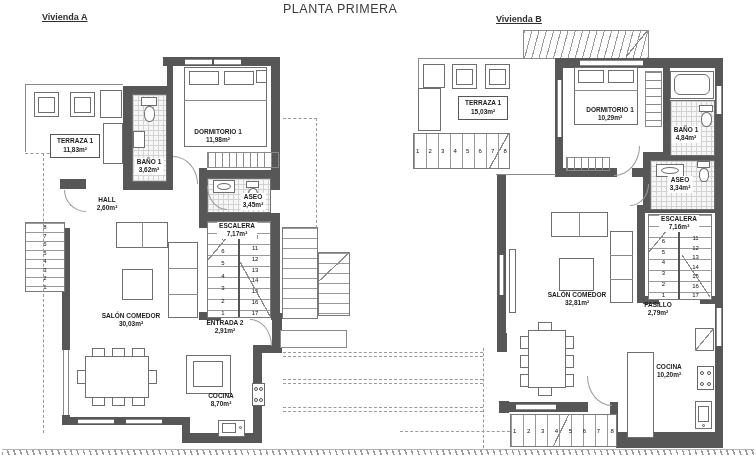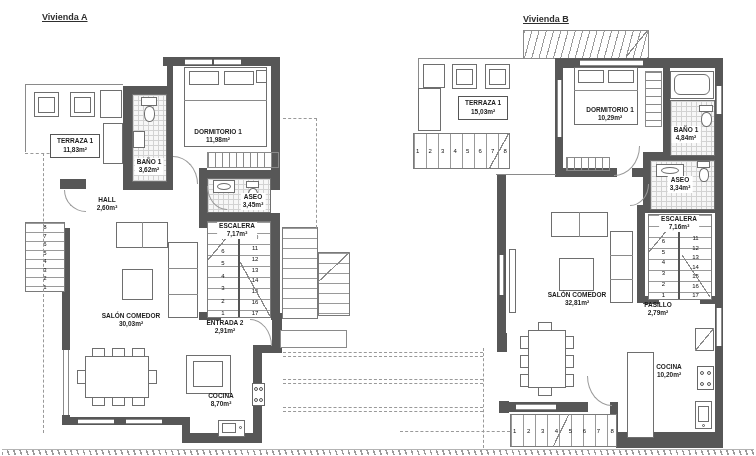--- a/index.html
+++ b/index.html
@@ -48,22 +48,23 @@
   .title{position:absolute;font-size:12.5px;letter-spacing:.5px;color:#3c3c3c;}
   .cook{position:absolute;border:1px solid #666;background:#fff;box-sizing:border-box;
         display:grid;grid-template-columns:1fr 1fr;grid-template-rows:1fr 1fr;place-items:center;}
   .cook i{width:4px;height:4px;border:1px solid #555;border-radius:50%;box-sizing:border-box;}
 </style>
 </head>
 <body>
 
 <div class="stage">
 
+  <div class="title" style="left:283px;top:2px">PLANTA PRIMERA</div>
   <div class="hdr" style="left:42px;top:12px">Vivienda A</div>
-  <div class="hdr" style="left:523px;top:14px">Vivienda B</div>
+  <div class="hdr" style="left:496px;top:14px">Vivienda B</div>
 
   <div class="w" style="left:163px;top:57px;width:117px;height:9px"></div>
   <div class="winh" style="left:185px;top:59px;width:27px;height:6px"></div>
   <div class="winh" style="left:214px;top:59px;width:27px;height:6px"></div>
   <div class="w" style="left:271px;top:57px;width:9px;height:133px"></div>
   <div class="w" style="left:167px;top:57px;width:6px;height:133px"></div>
   <div class="w" style="left:123px;top:86px;width:50px;height:8px"></div>
   <div class="w" style="left:123px;top:86px;width:9px;height:104px"></div>
   <div class="w" style="left:123px;top:182px;width:50px;height:8px"></div>
   <div class="w" style="left:60px;top:179px;width:26px;height:10px"></div>

